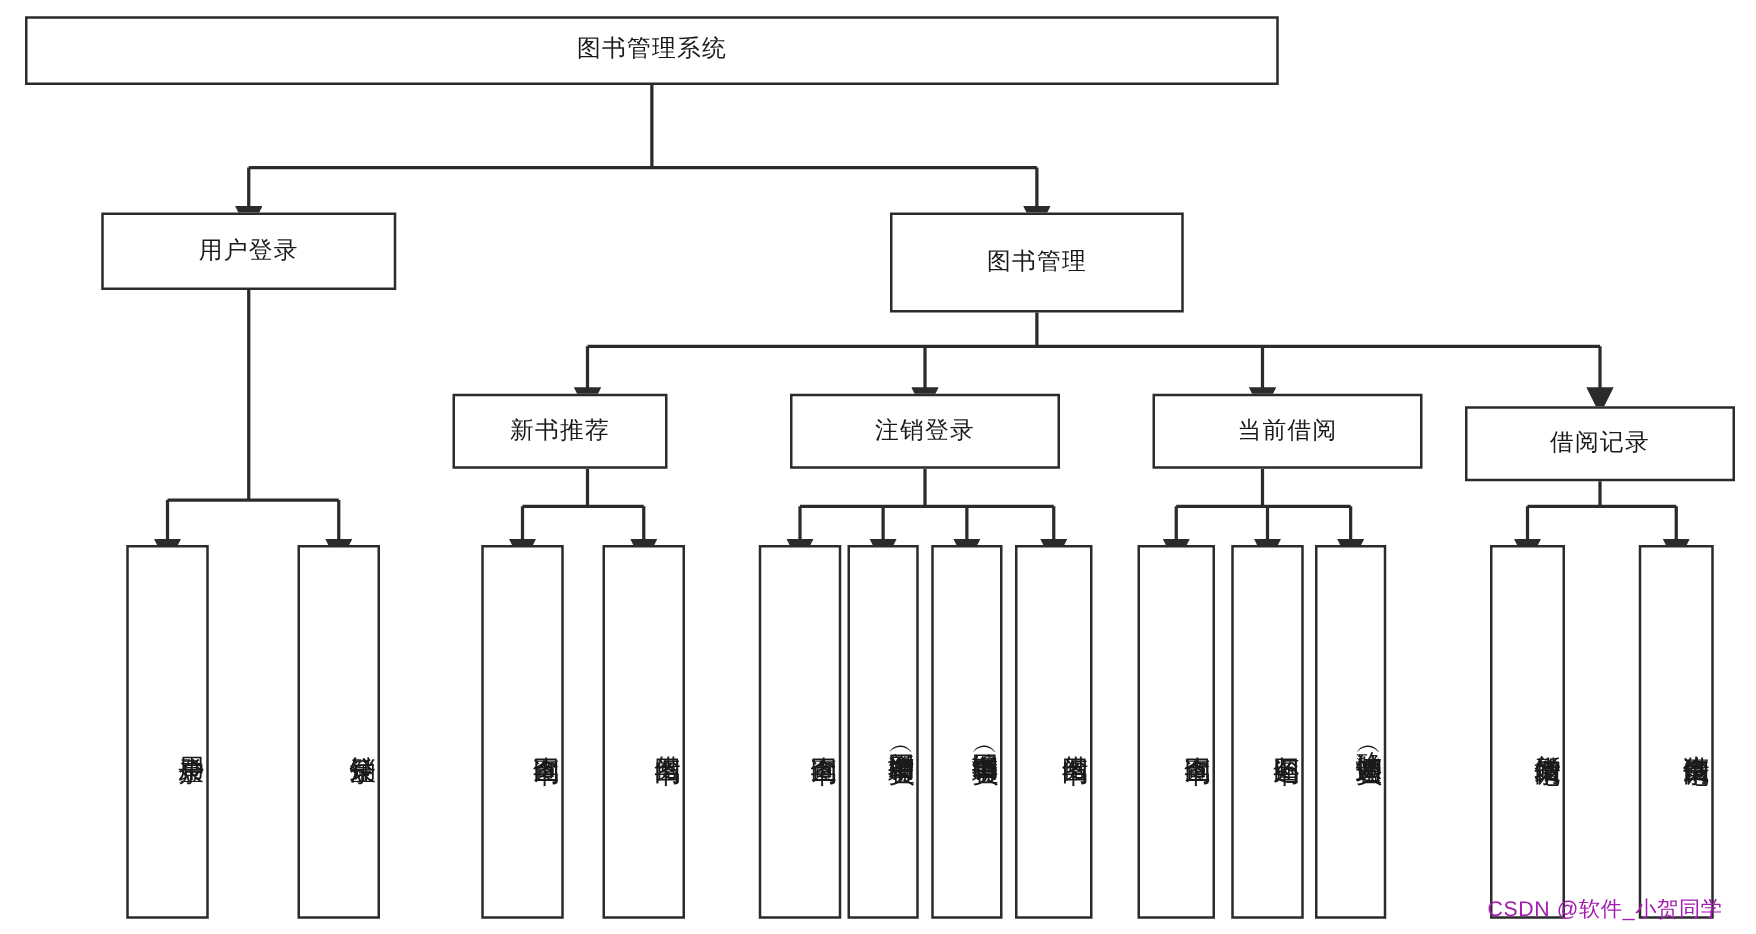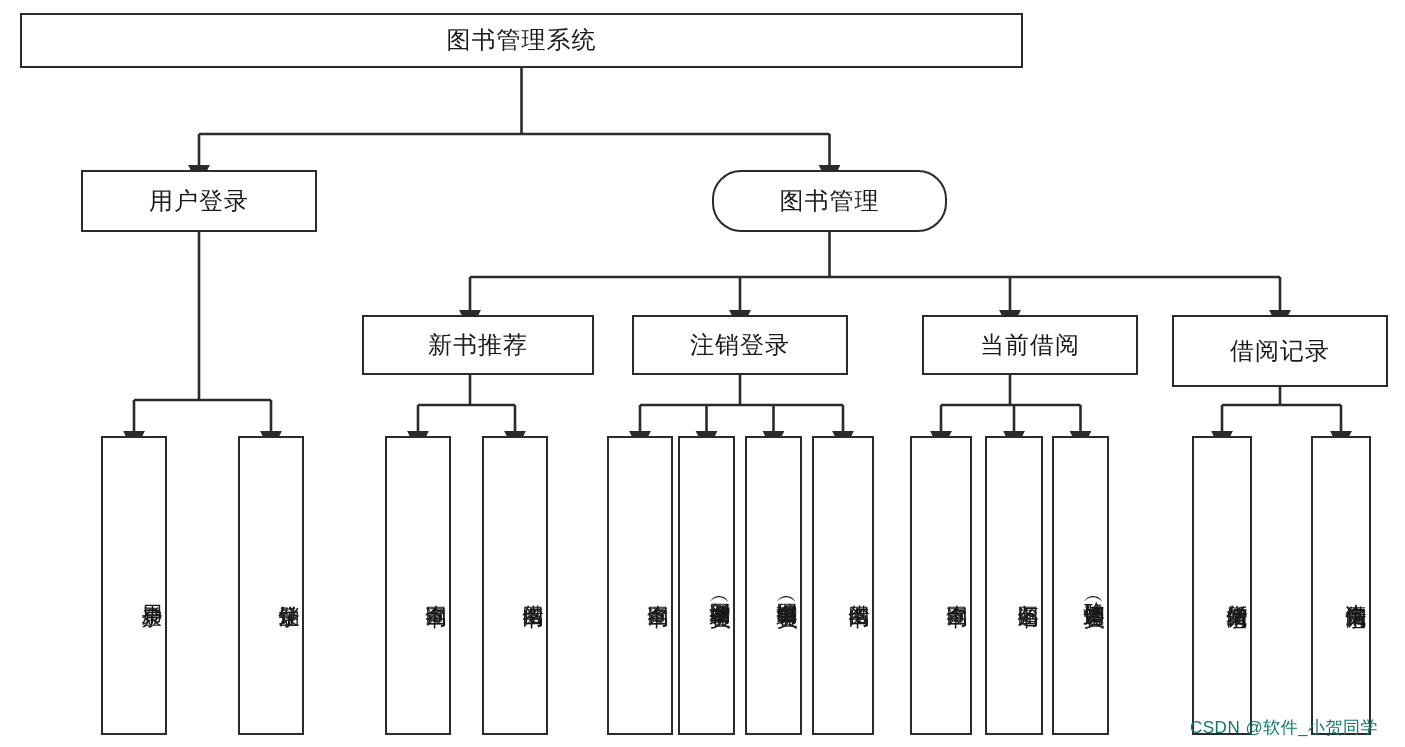--- a/index.html
+++ b/index.html
@@ -29,42 +29,42 @@
     position: absolute;
     box-sizing: border-box;
     background: #ffffff;
     border: 2px solid #2b2b2b;
     display: flex;
     align-items: center;
     justify-content: center;
     color: #1a1a1a;
   }
   .node-h {
-    font-size: 24px;
+    font-size: 19px;
     letter-spacing: 1px;
     line-height: 1.2;
     white-space: nowrap;
   }
   .node-v {
     font-size: 21px;
     letter-spacing: 1px;
     writing-mode: vertical-rl;
     text-orientation: upright;
     line-height: 1.25;
     padding-top: 8px;
     align-items: flex-start;
     justify-content: center;
   }
   .node-v > span {
     display: block;
   }
   .watermark {
     position: absolute;
     font-size: 17px;
-    color: #0f766e;
+    color: #a21caf;
     white-space: nowrap;
     letter-spacing: 0.5px;
   }
 </style>
 </head>
 <body>
 
 <div id="canvas">
 
   <svg id="wires" viewBox="0 0 1405 747">
@@ -110,33 +110,33 @@
       </g>
   </svg>
 
   <div id="nodes">
       <div class="node node-h" style="left: 20px; top: 13px; width: 1003px; height: 55px;">
         <span>图书管理系统</span>
       </div>
       <div class="node node-h" style="left: 81px; top: 170px; width: 236px; height: 62px;">
         <span>用户登录</span>
       </div>
-      <div class="node node-h" style="left: 712px; top: 170px; width: 235px; height: 62px; border-radius: 29px;">
+      <div class="node node-h" style="left: 712px; top: 170px; width: 235px; height: 80px;">
         <span>图书管理</span>
       </div>
-      <div class="node node-h" style="left: 362px; top: 315px; width: 232px; height: 60px;">
+      <div class="node node-h" style="left: 362px; top: 315px; width: 172px; height: 60px;">
         <span>新书推荐</span>
       </div>
       <div class="node node-h" style="left: 632px; top: 315px; width: 216px; height: 60px;">
         <span>注销登录</span>
       </div>
       <div class="node node-h" style="left: 922px; top: 315px; width: 216px; height: 60px;">
         <span>当前借阅</span>
       </div>
-      <div class="node node-h" style="left: 1172px; top: 315px; width: 216px; height: 72px;">
+      <div class="node node-h" style="left: 1172px; top: 325px; width: 216px; height: 60px;">
         <span>借阅记录</span>
       </div>
       <div class="node node-v" style="left: 101px; top: 436px; width: 66px; height: 299px;">
         <span>用户登录</span>
       </div>
       <div class="node node-v" style="left: 238px; top: 436px; width: 66px; height: 299px;">
         <span>注销登录</span>
       </div>
       <div class="node node-v" style="left: 385px; top: 436px; width: 66px; height: 299px;">
         <span>查询图书</span>

